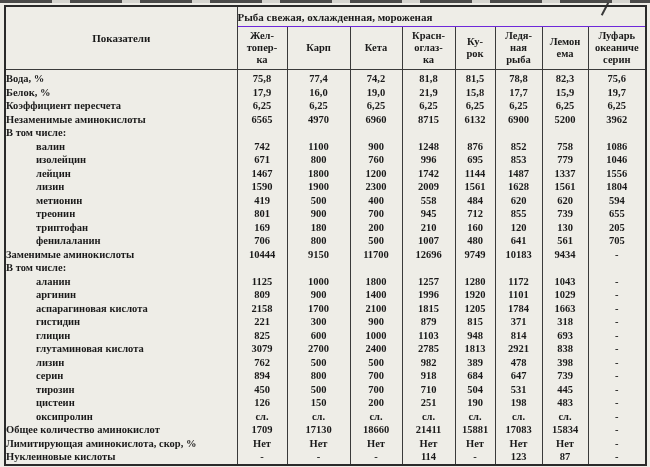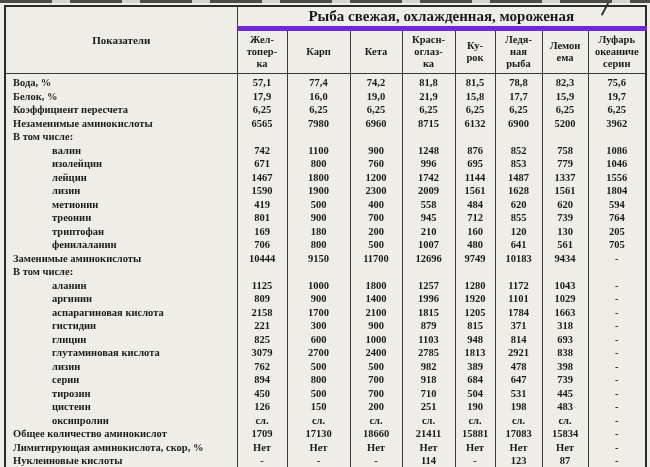--- a/index.html
+++ b/index.html
@@ -30,24 +30,24 @@
   }
   .tbl th,.tbl td{
     border-left:1px solid #3a3a3a;
     border-right:1px solid #3a3a3a;
     padding:0;
     overflow:hidden;
     white-space:nowrap;
   }
   .c-span{
     height:19px;
-    font-size:15px;
-    text-align:center;
+    font-size:11px;
+    text-align:left;
     vertical-align:middle;
-    border-bottom:5px solid #6d28d9;
+    border-bottom:1px solid #6d28d9;
   }
   .c-ind{
     font-size:11px;
     text-align:center;
     vertical-align:middle;
     border-bottom:1px solid #3a3a3a;
     margin-left:19px;
   }
   .c-fish{
     height:42px;
@@ -57,22 +57,22 @@
     vertical-align:middle;
     border-bottom:1px solid #3a3a3a;
     white-space:normal;
   }
   tbody td{
     font-size:10.5px;
     height:13.5px;
     line-height:13.5px;
     vertical-align:middle;
   }
-  td.lbl{text-align:left;padding-left:7px;}
-  td.lbl.ind{padding-left:46px;}
+  td.lbl{text-align:left;}
+  td.lbl.ind{padding-left:30px;}
   td.val{text-align:center;}
   tbody tr:first-child td{padding-top:2px;}
 </style>
 </head>
 <body>
 
 <div class="page">
   <div class="scan-edge"></div>
   <div class="scan-mark"></div>
 
@@ -126,21 +126,21 @@
           <th class="c-fish">
             <div>Луфарь</div>
             <div>океаниче</div>
             <div>серин</div>
           </th>
         </tr>
     </thead>
     <tbody id="tbody">
         <tr>
           <td class="lbl">Вода, %</td>
-          <td class="val">57,1</td>
+          <td class="val">75,8</td>
           <td class="val">77,4</td>
           <td class="val">74,2</td>
           <td class="val">81,8</td>
           <td class="val">81,5</td>
           <td class="val">78,8</td>
           <td class="val">82,3</td>
           <td class="val">75,6</td>
         </tr>
         <tr>
           <td class="lbl">Белок, %</td>
@@ -160,21 +160,21 @@
           <td class="val">6,25</td>
           <td class="val">6,25</td>
           <td class="val">6,25</td>
           <td class="val">6,25</td>
           <td class="val">6,25</td>
           <td class="val">6,25</td>
         </tr>
         <tr>
           <td class="lbl">Незаменимые аминокислоты</td>
           <td class="val">6565</td>
-          <td class="val">7980</td>
+          <td class="val">4970</td>
           <td class="val">6960</td>
           <td class="val">8715</td>
           <td class="val">6132</td>
           <td class="val">6900</td>
           <td class="val">5200</td>
           <td class="val">3962</td>
         </tr>
         <tr>
           <td class="lbl">В том числе:</td>
           <td class="val"></td>
@@ -243,21 +243,21 @@
         </tr>
         <tr>
           <td class="lbl ind">треонин</td>
           <td class="val">801</td>
           <td class="val">900</td>
           <td class="val">700</td>
           <td class="val">945</td>
           <td class="val">712</td>
           <td class="val">855</td>
           <td class="val">739</td>
-          <td class="val">764</td>
+          <td class="val">655</td>
         </tr>
         <tr>
           <td class="lbl ind">триптофан</td>
           <td class="val">169</td>
           <td class="val">180</td>
           <td class="val">200</td>
           <td class="val">210</td>
           <td class="val">160</td>
           <td class="val">120</td>
           <td class="val">130</td>

